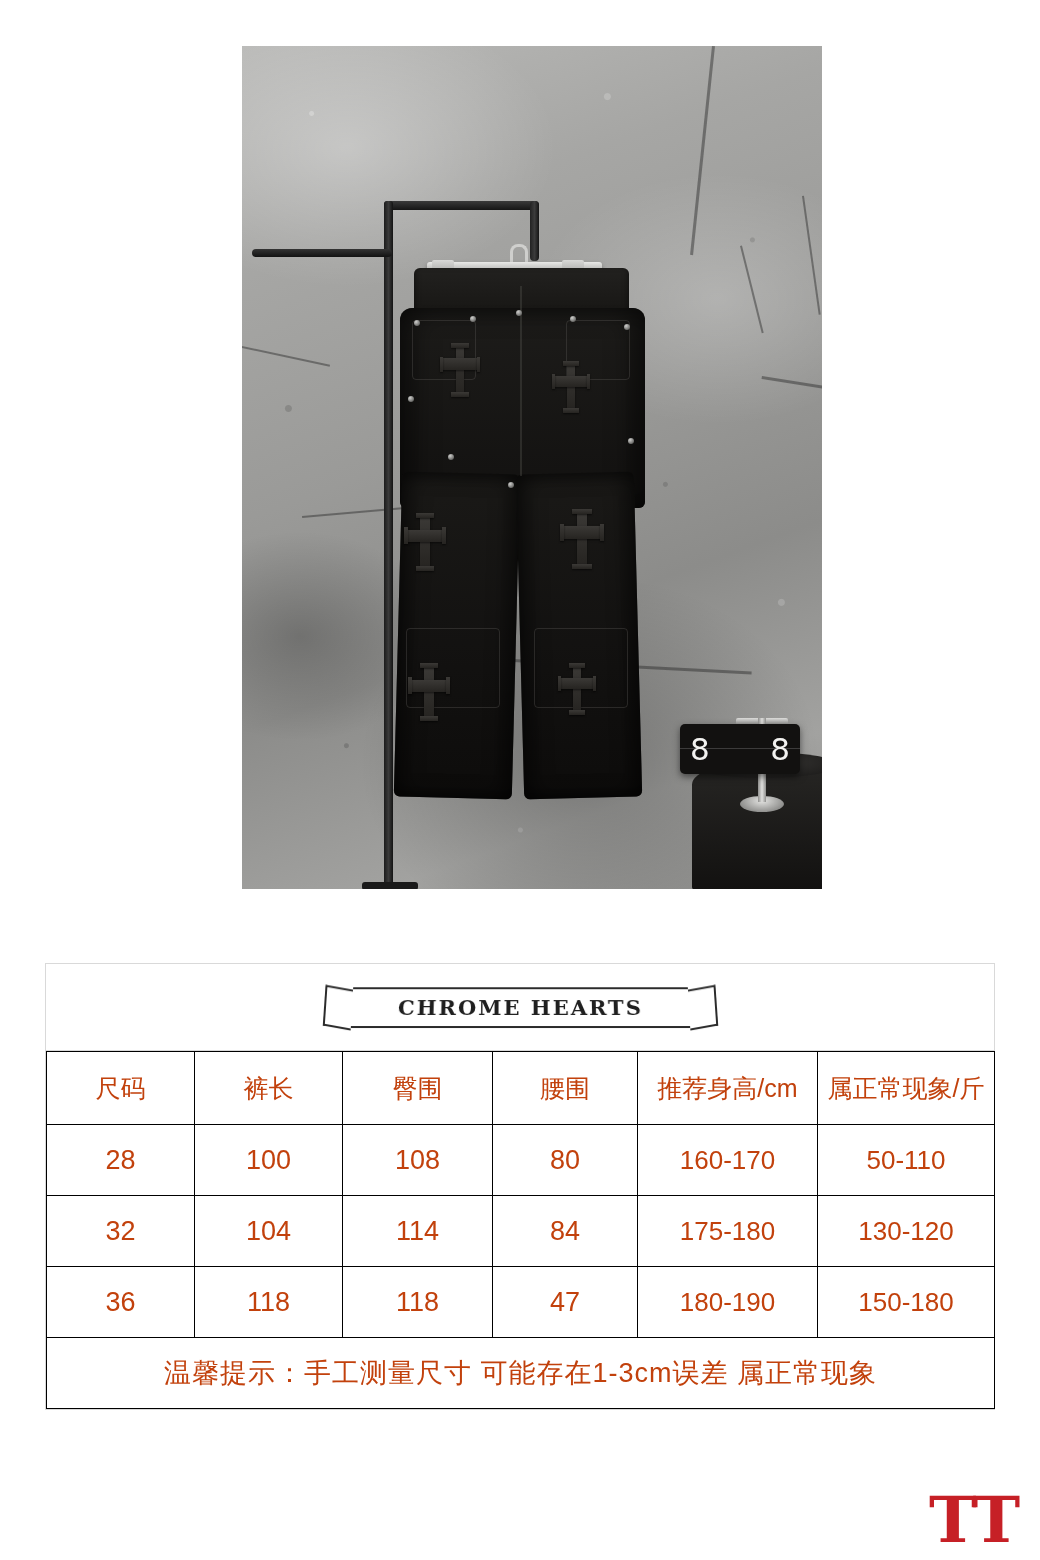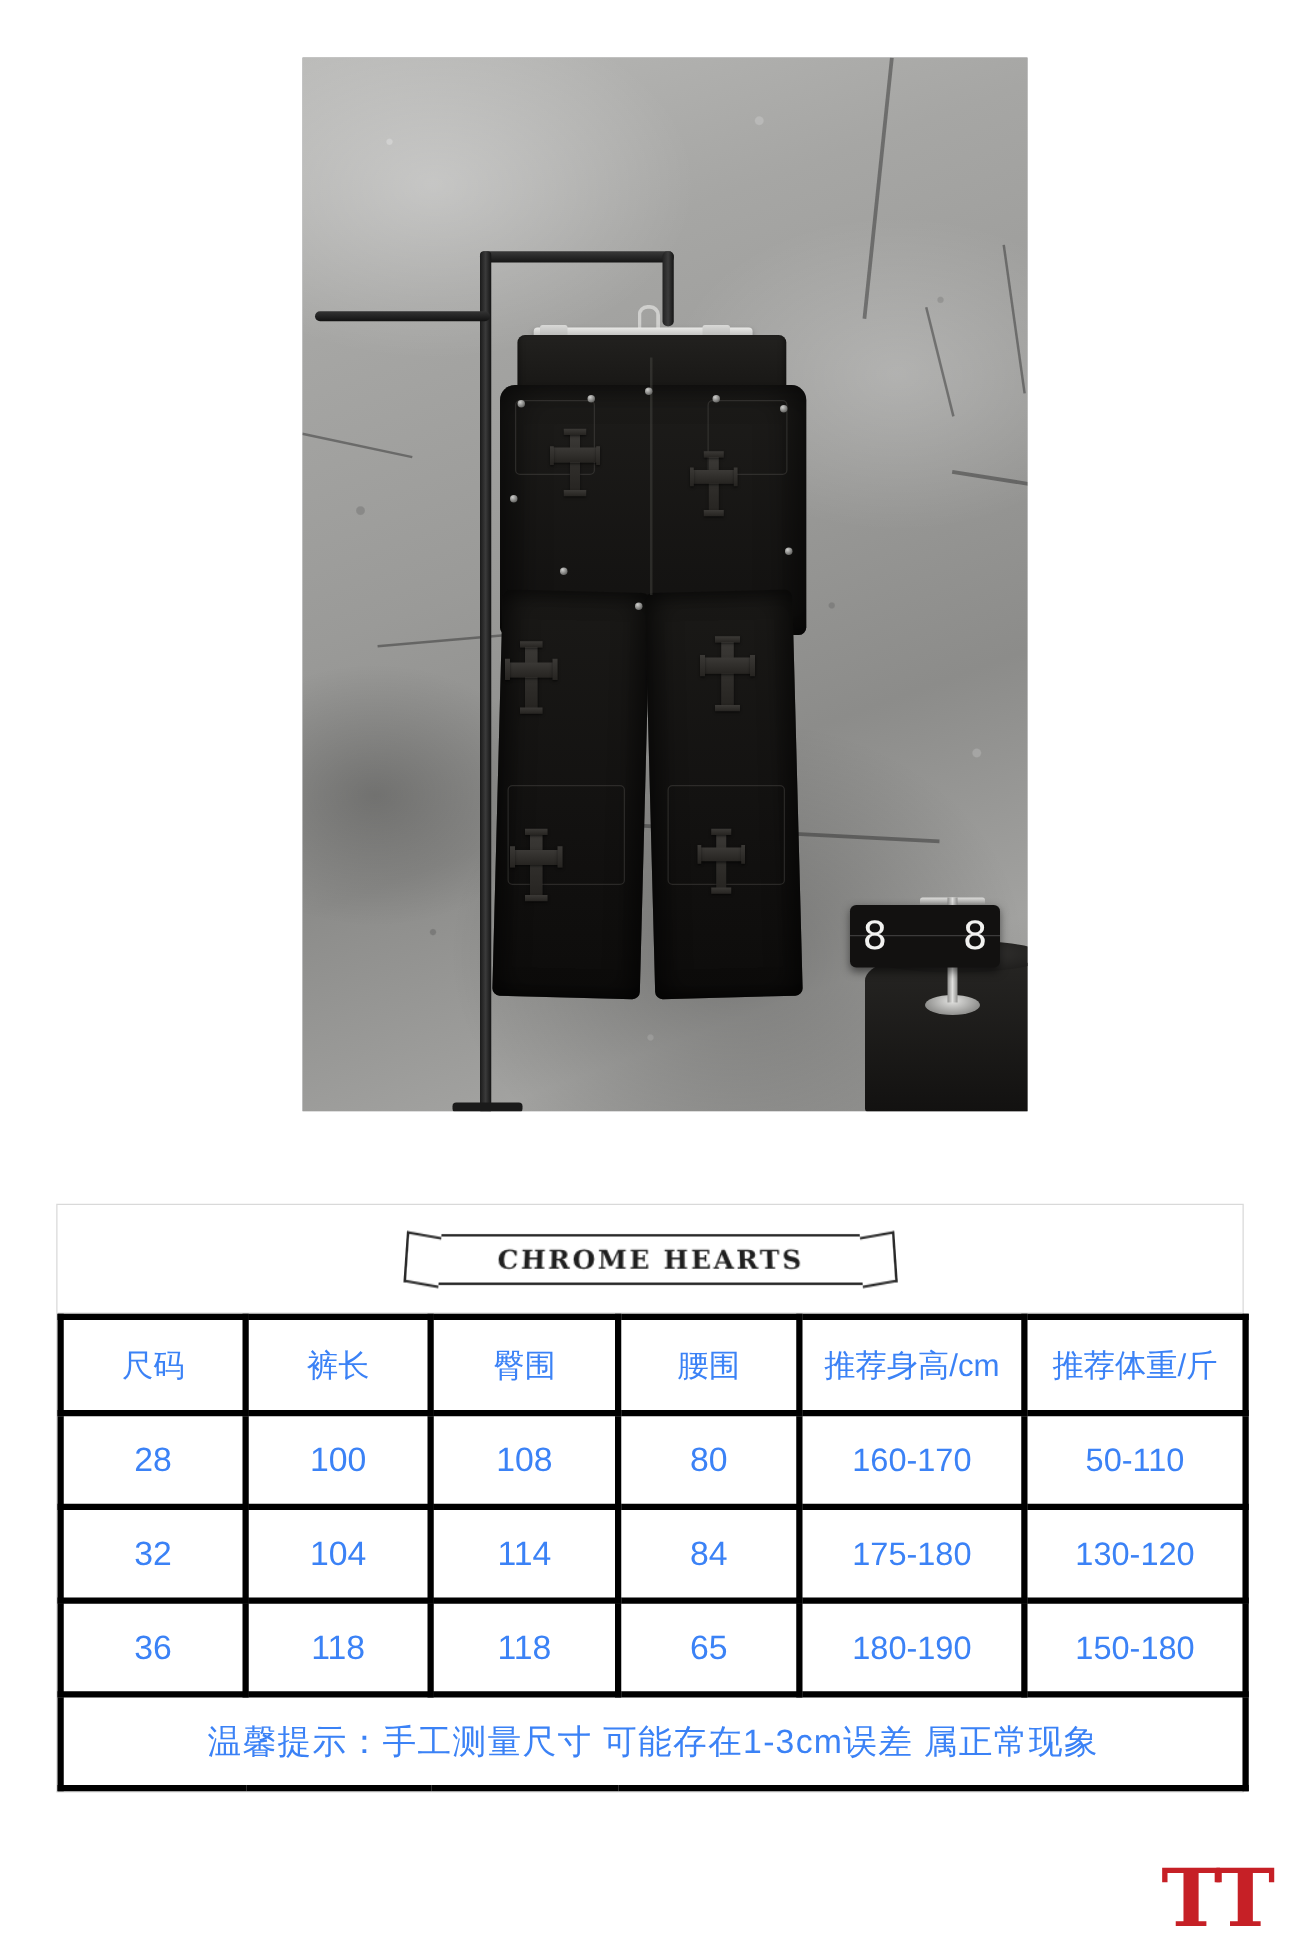--- a/index.html
+++ b/index.html
@@ -266,23 +266,23 @@
     color: #1f1f1f;
     white-space: nowrap;
   }
   table.size-table {
     width: 100%;
     border-collapse: collapse;
     table-layout: fixed;
   }
   table.size-table th,
   table.size-table td {
-    border: 5px solid #000000;
+    border: 1px solid #000000;
     text-align: center;
-    color: #3b82f6;
+    color: #c2410c;
     font-family: "Liberation Sans", sans-serif;
   }
   table.size-table th {
     height: 70px;
     font-size: 25px;
     font-weight: normal;
   }
   table.size-table td {
     height: 68px;
     font-size: 27px;
@@ -444,21 +444,21 @@
         <col class="c-height">
         <col class="c-weight">
     </colgroup>
     <thead>
       <tr>
         <th>尺码</th>
         <th>裤长</th>
         <th>臀围</th>
         <th>腰围</th>
         <th>推荐身高/cm</th>
-        <th>推荐体重/斤</th>
+        <th>属正常现象/斤</th>
       </tr>
     </thead>
     <tbody>
       <tr>
         <td>28</td>
         <td>100</td>
         <td>108</td>
         <td>80</td>
         <td class="num-sm">160-170</td>
         <td class="num-sm">50-110</td>
@@ -468,21 +468,21 @@
         <td>104</td>
         <td>114</td>
         <td>84</td>
         <td class="num-sm">175-180</td>
         <td class="num-sm">130-120</td>
       </tr>
       <tr>
         <td>36</td>
         <td>118</td>
         <td>118</td>
-        <td>65</td>
+        <td>47</td>
         <td class="num-sm">180-190</td>
         <td class="num-sm">150-180</td>
       </tr>
       <tr class="note-row">
         <td colspan="6">温馨提示：手工测量尺寸 可能存在1-3cm误差 属正常现象</td>
       </tr>
     </tbody>
   </table>
 </div>
 

